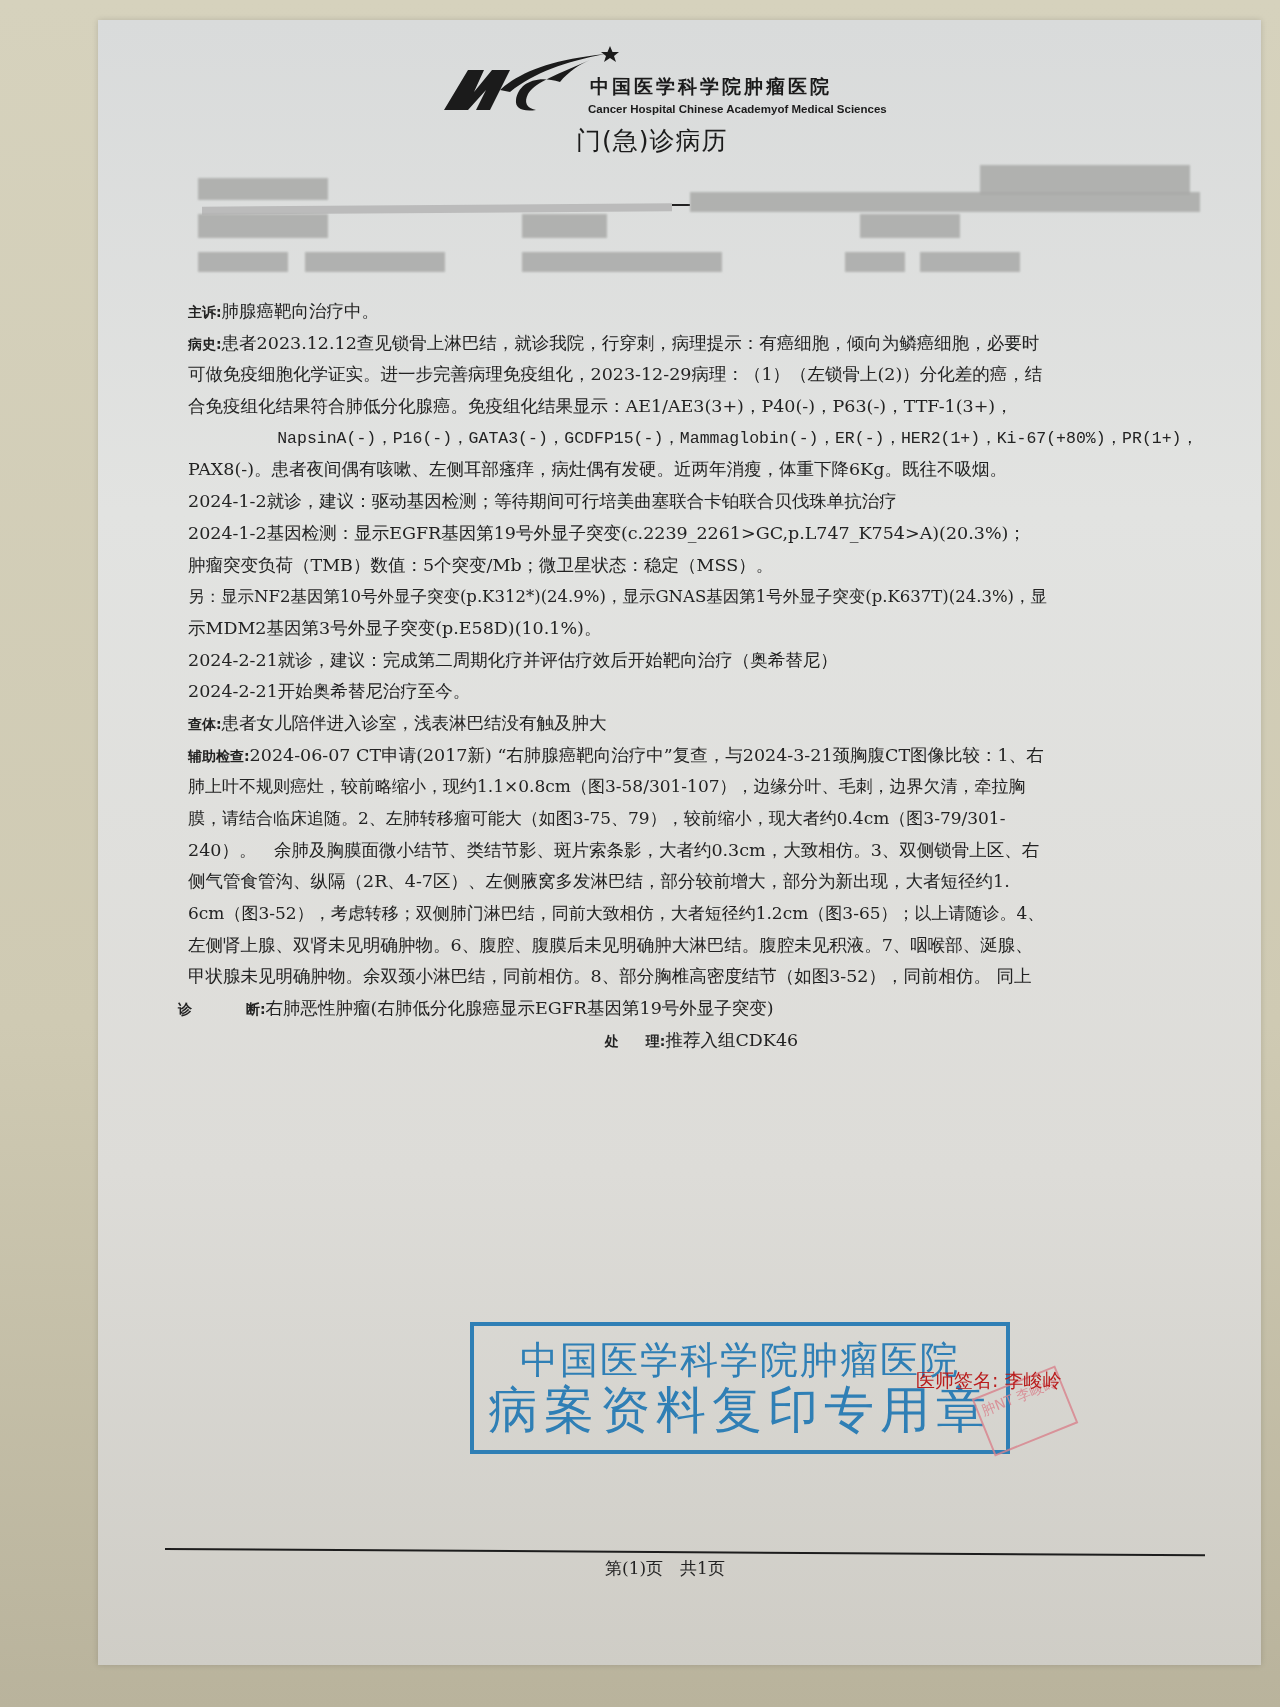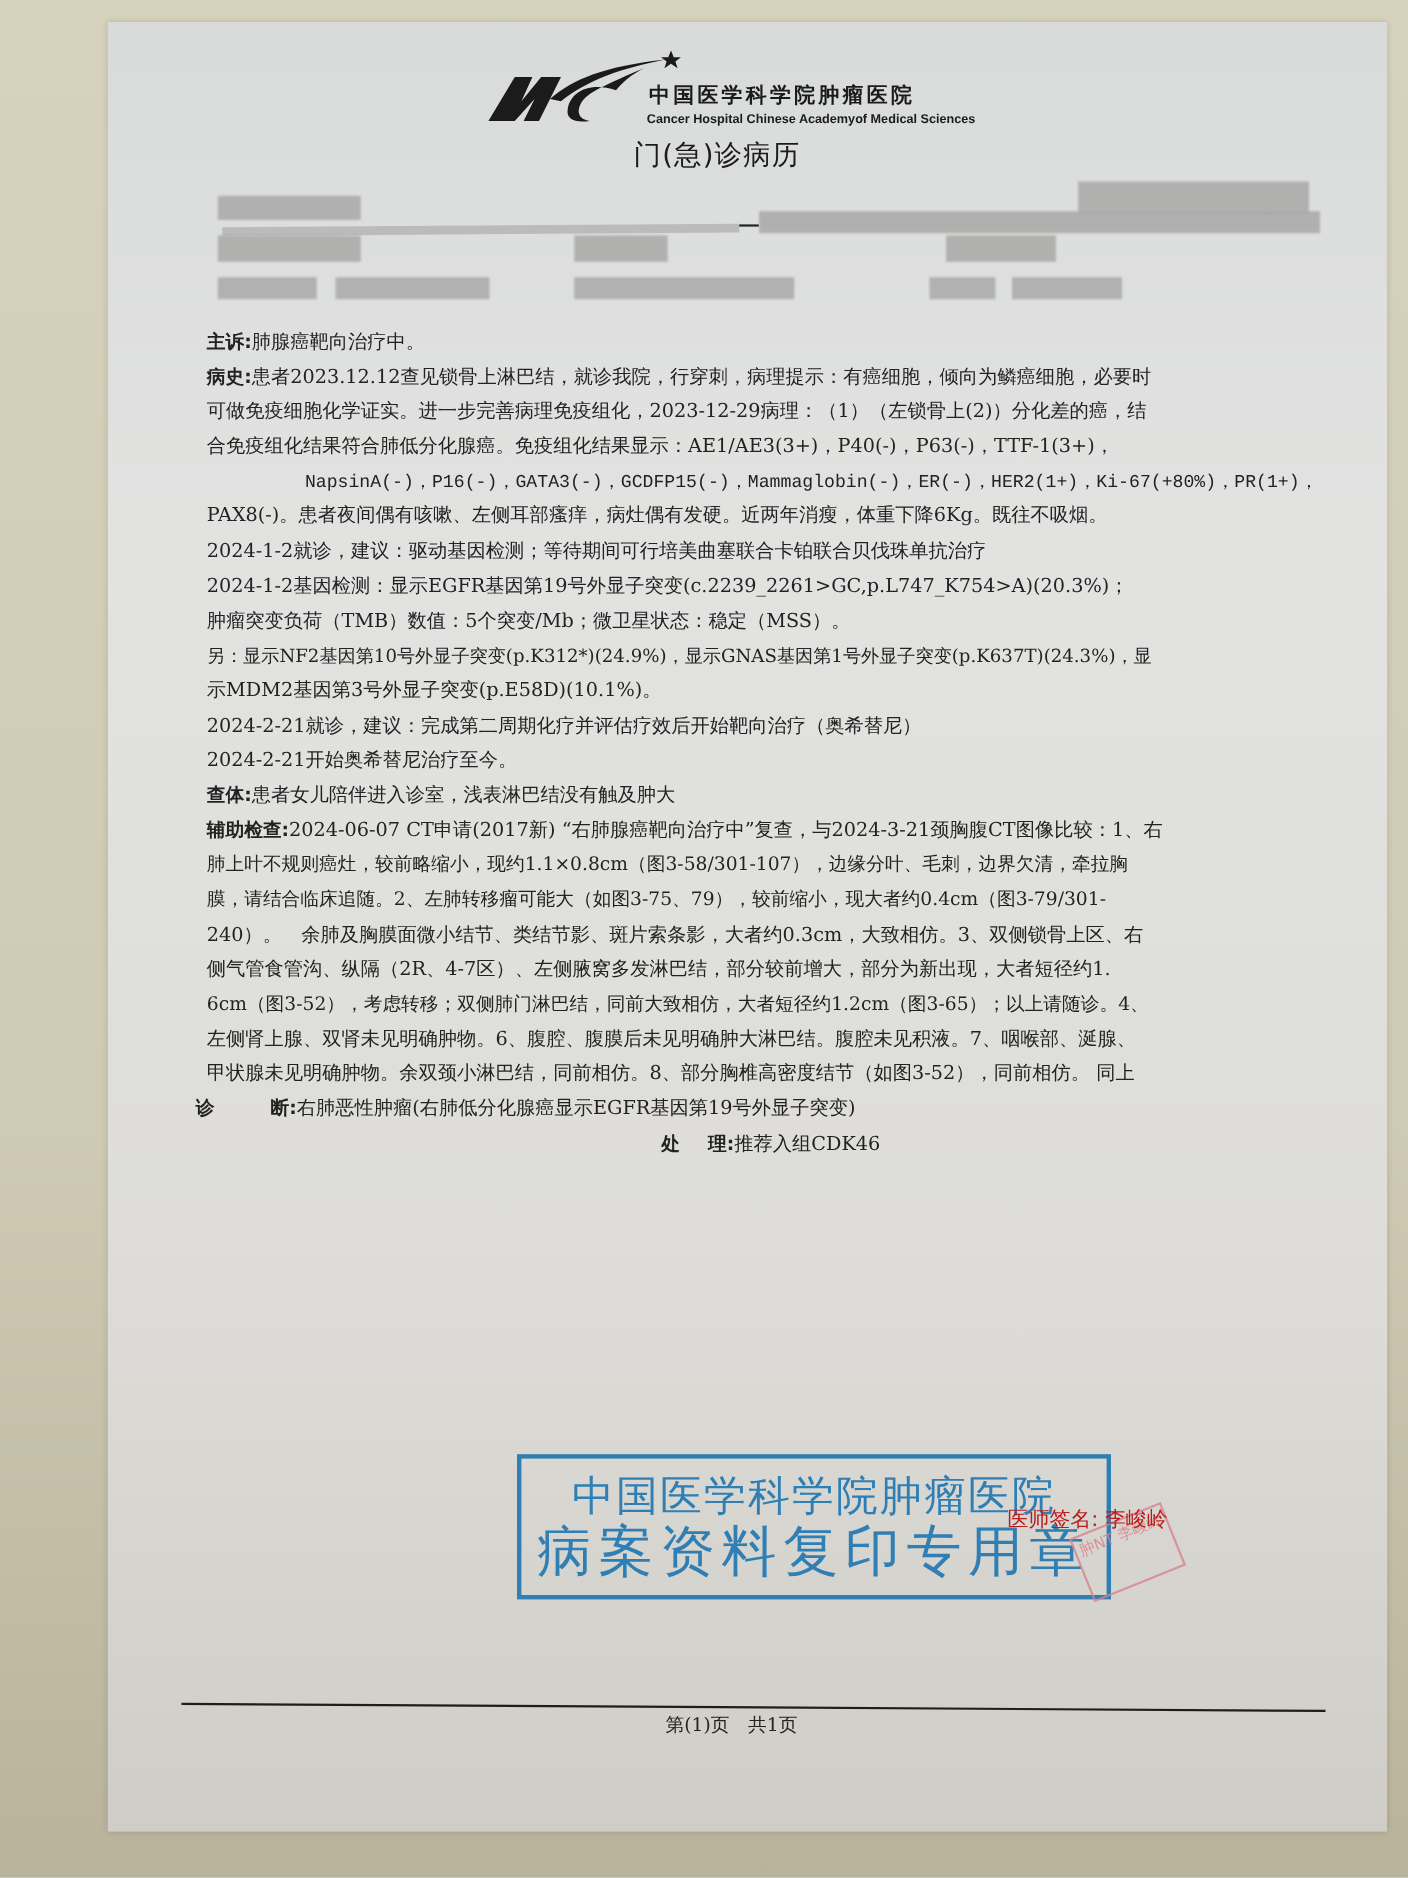--- a/index.html
+++ b/index.html
@@ -18,21 +18,21 @@
   .logo svg { position:absolute; left:0; top:0; }
   .hosp-cn { position:absolute; left:590px; top:74px; font-size:19px; font-weight:bold; color:#1b1b1b; letter-spacing:3px; font-family:"DejaVu Sans", sans-serif; }
   .hosp-en { position:absolute; left:588px; top:103px; font-size:11.5px; font-weight:bold; color:#1b1b1b; font-family:"Liberation Sans", sans-serif; }
   .doc-title { position:absolute; left:576px; top:124px; font-size:25px; color:#1b1b1b; font-family:"DejaVu Sans", sans-serif; letter-spacing:1px; }
 
   .blur { position:absolute; background:#a9aaa8; opacity:0.85; filter: blur(1px); }
   .rule { position:absolute; height:2px; background:#222; }
 
   .content { position:absolute; left:188px; top:296px; width:1010px; font-size:17.5px; color:#222; line-height:31.7px; }
   .line { white-space:nowrap; height:31.7px; }
-  .lbl { font-weight:bold; font-family:"DejaVu Sans", sans-serif; font-size:17px; }
+  .lbl { font-weight:bold; font-family:"DejaVu Sans", sans-serif; font-size:14px; }
   .mono { font-family:"Liberation Mono", monospace;text-align:right; }
 
   .stamp-blue {
     position:absolute; left:470px; top:1322px; width:540px; height:132px;
     border:4px solid #2f7fb5; color:#2f7fb5; box-sizing:border-box;
     font-family:"DejaVu Sans", sans-serif; text-align:center;
   }
   .stamp-blue .l1 { font-size:38px; letter-spacing:2px; margin-top:10px; line-height:48px; }
   .stamp-blue .l2 { font-size:50px; letter-spacing:6px; line-height:52px; }
   .stamp-red {

